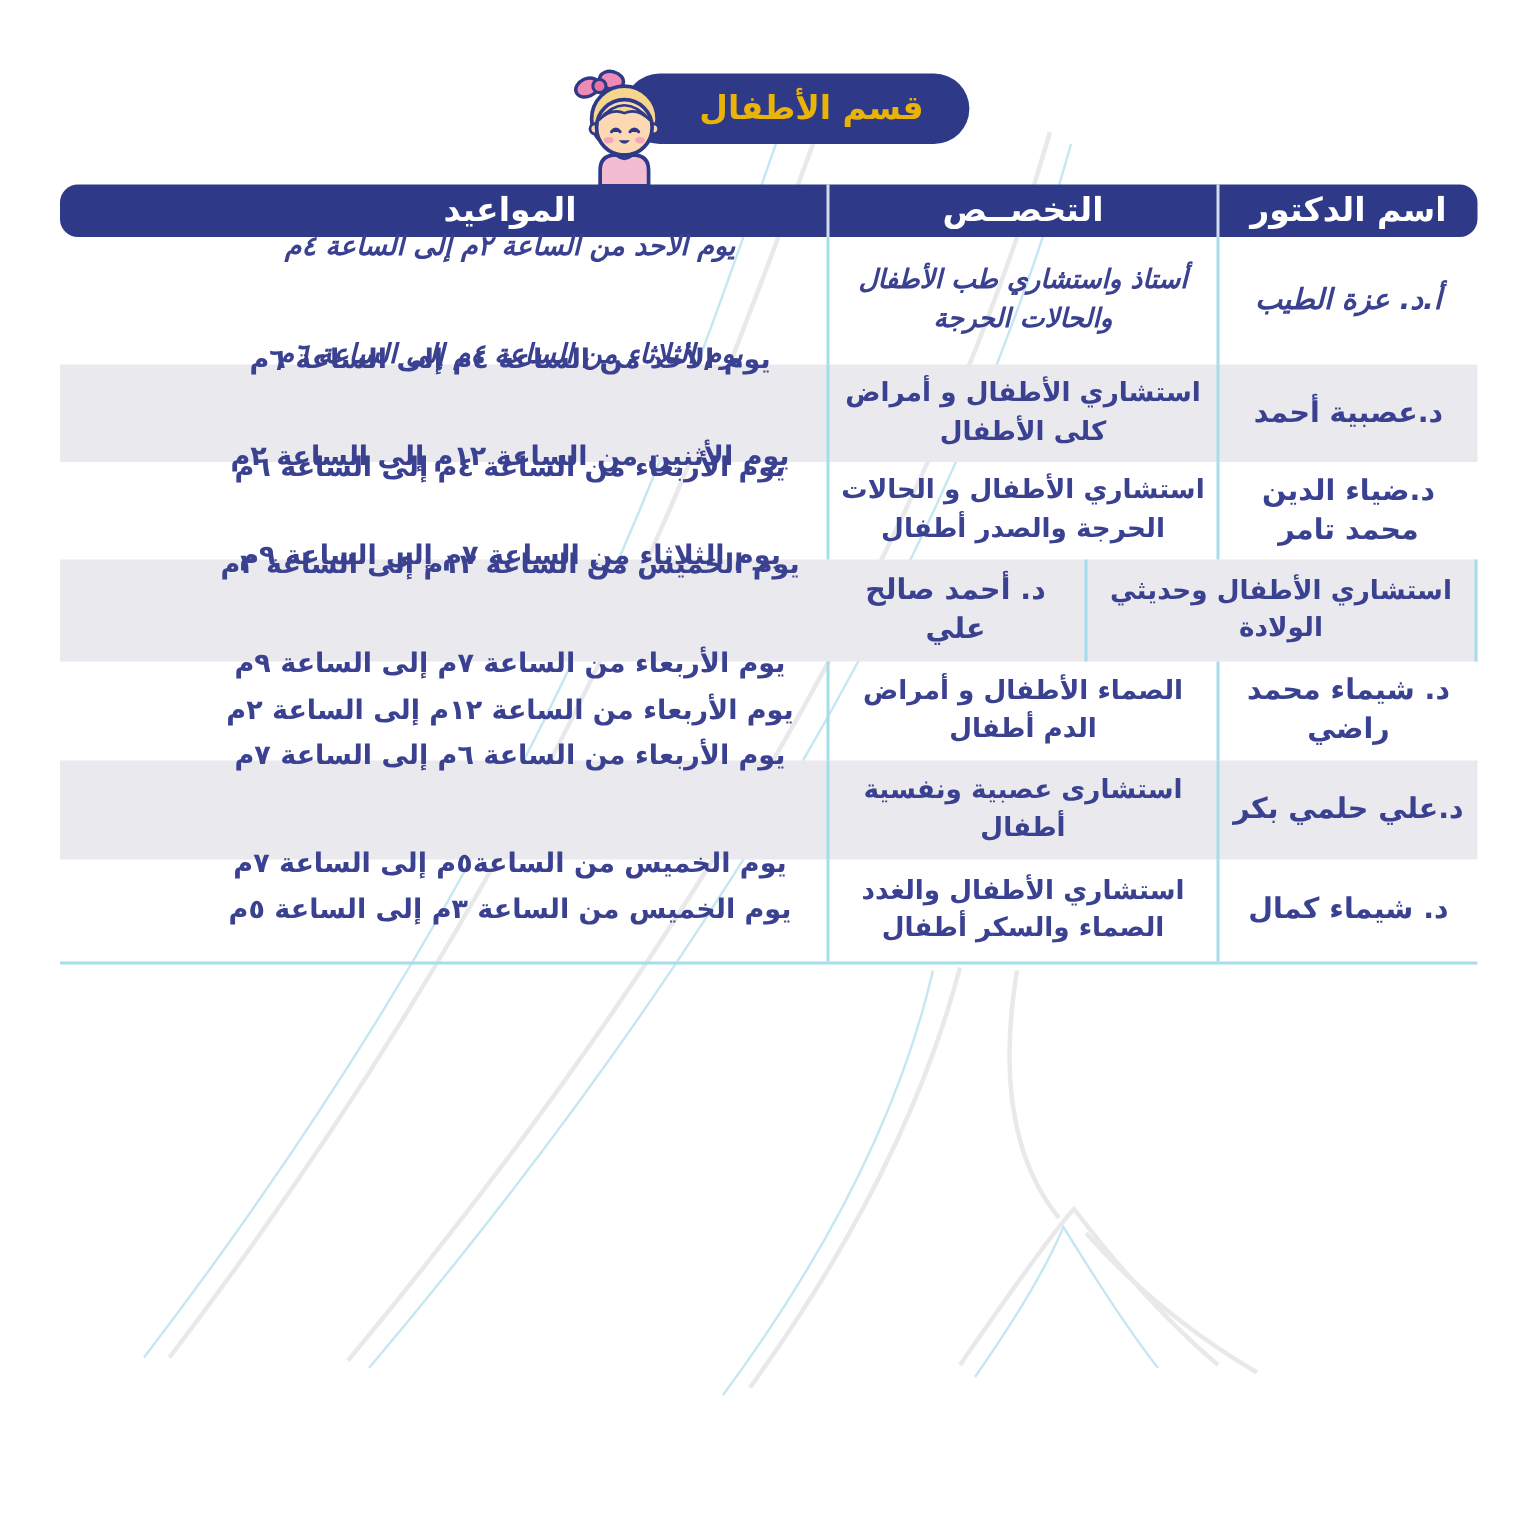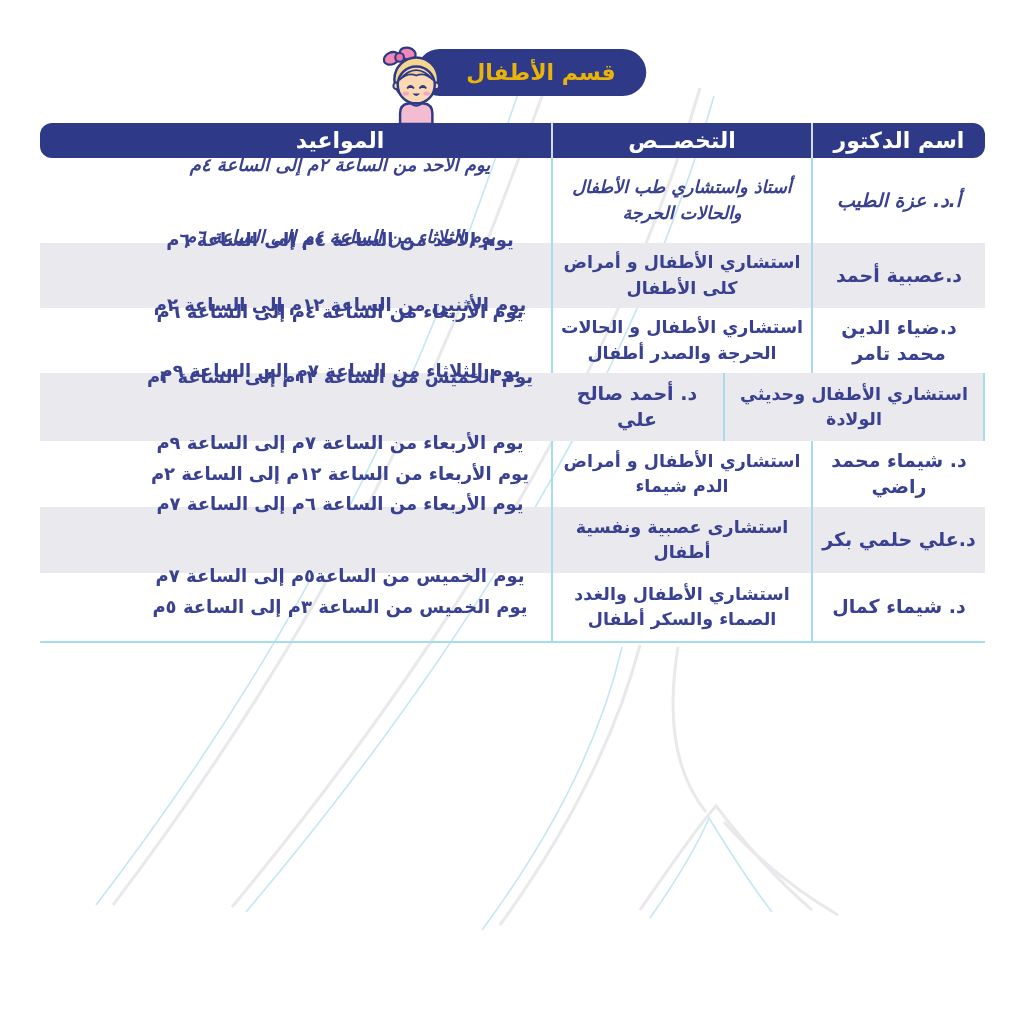--- a/index.html
+++ b/index.html
@@ -132,21 +132,21 @@
         <div class="cell w-spec">استشاري الأطفال وحديثي الولادة</div>
         <div class="cell w-doctor">د. أحمد صالح علي</div>
         <div class="cell w-sched">
           <div>يوم الثلاثاء من الساعة ٧م إلى الساعة ٩م</div>
           <div>يوم الأربعاء من الساعة ٧م إلى الساعة ٩م</div>
         </div>
       </div>
 
       <div class="trow">
         <div class="cell w-doctor">د. شيماء محمد راضي</div>
-        <div class="cell w-spec">استشاري الأطفال و أمراض الدم شيماء</div>
+        <div class="cell w-spec">الصماء الأطفال و أمراض الدم أطفال</div>
         <div class="cell w-sched">
           <div>يوم الأربعاء من الساعة ١٢م إلى الساعة ٢م</div>
 
         </div>
       </div>
 
       <div class="trow">
         <div class="cell w-doctor">د.علي حلمي بكر</div>
         <div class="cell w-spec">استشارى عصبية ونفسية أطفال</div>
         <div class="cell w-sched">

